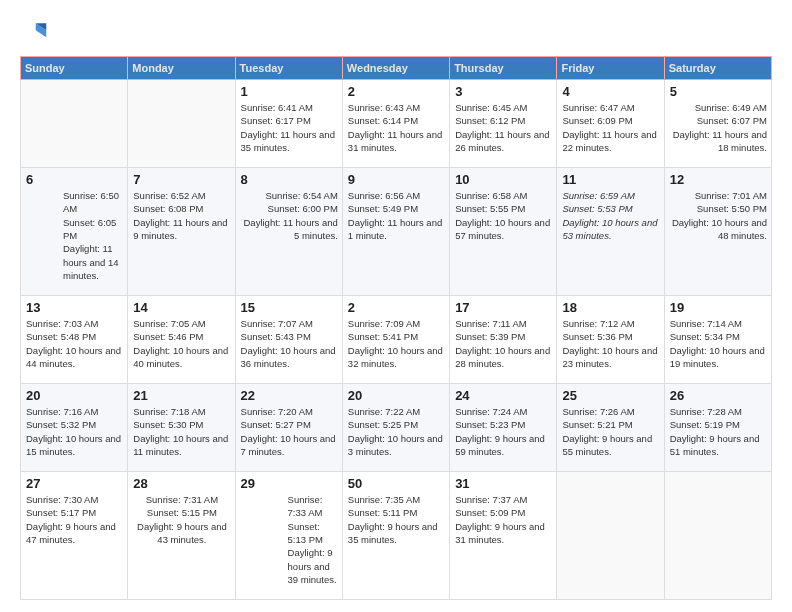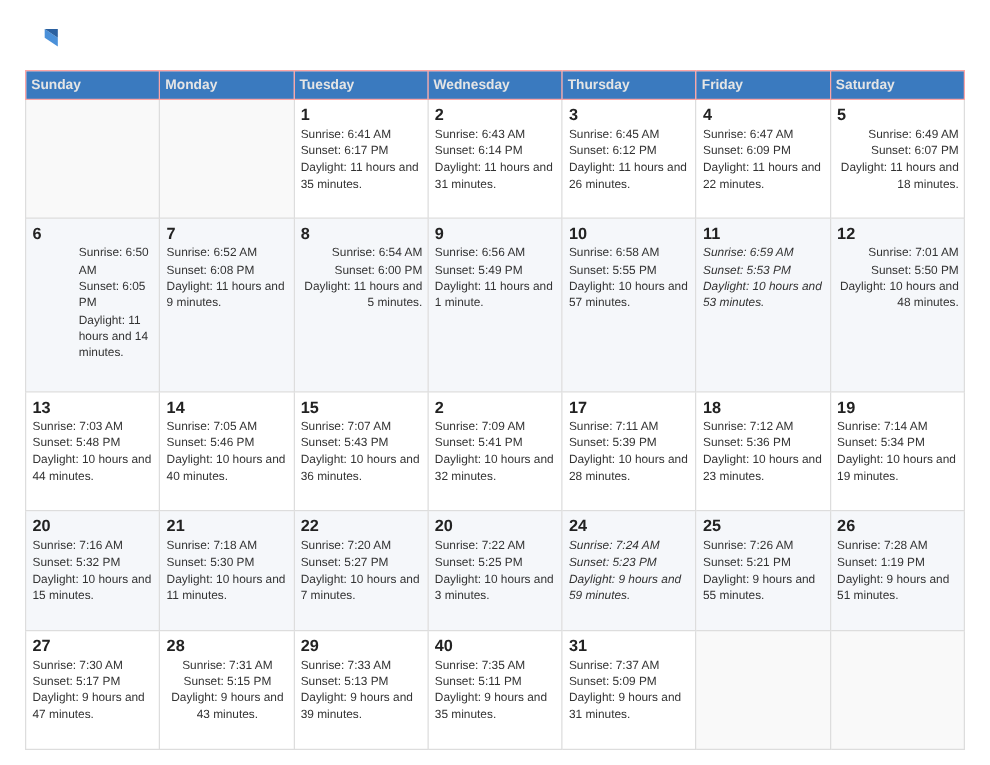--- a/index.html
+++ b/index.html
@@ -280,58 +280,58 @@
 Daylight: 10 hours and 7 minutes.</div>
           </td>
           <td>
             <span class="day-num">20</span>
             <div class="cell-text" style="white-space: pre-line;">Sunrise: 7:22 AM
 Sunset: 5:25 PM
 Daylight: 10 hours and 3 minutes.</div>
           </td>
           <td>
             <span class="day-num">24</span>
-            <div class="cell-text" style="white-space: pre-line; font-style: italic;">Sunrise: 7:24 AM
+            <div class="cell-text" style="white-space: pre-line;">Sunrise: 7:24 AM
 Sunset: 5:23 PM
 Daylight: 9 hours and 59 minutes.</div>
           </td>
           <td>
             <span class="day-num">25</span>
             <div class="cell-text" style="white-space: pre-line;">Sunrise: 7:26 AM
 Sunset: 5:21 PM
 Daylight: 9 hours and 55 minutes.</div>
           </td>
           <td>
             <span class="day-num">26</span>
             <div class="cell-text" style="white-space: pre-line;">Sunrise: 7:28 AM
-Sunset: 1:19 PM
+Sunset: 5:19 PM
 Daylight: 9 hours and 51 minutes.</div>
           </td>
         </tr>
         <tr>
           <td>
             <span class="day-num">27</span>
             <div class="cell-text" style="white-space: pre-line;">Sunrise: 7:30 AM
 Sunset: 5:17 PM
 Daylight: 9 hours and 47 minutes.</div>
           </td>
           <td>
             <span class="day-num">28</span>
             <div class="cell-text" style="white-space: pre-line; text-align: center;">Sunrise: 7:31 AM
 Sunset: 5:15 PM
 Daylight: 9 hours and 43 minutes.</div>
           </td>
           <td>
             <span class="day-num">29</span>
-            <div class="cell-text" style="white-space: pre-line;">Sunrise: 7:33 AM
+            <div class="cell-text" style="white-space: pre-line; margin-left: 47px;">Sunrise: 7:33 AM
 Sunset: 5:13 PM
 Daylight: 9 hours and 39 minutes.</div>
           </td>
           <td>
-            <span class="day-num">40</span>
+            <span class="day-num">50</span>
             <div class="cell-text" style="white-space: pre-line;">Sunrise: 7:35 AM
 Sunset: 5:11 PM
 Daylight: 9 hours and 35 minutes.</div>
           </td>
           <td>
             <span class="day-num">31</span>
             <div class="cell-text" style="white-space: pre-line;">Sunrise: 7:37 AM
 Sunset: 5:09 PM
 Daylight: 9 hours and 31 minutes.</div>
           </td>

